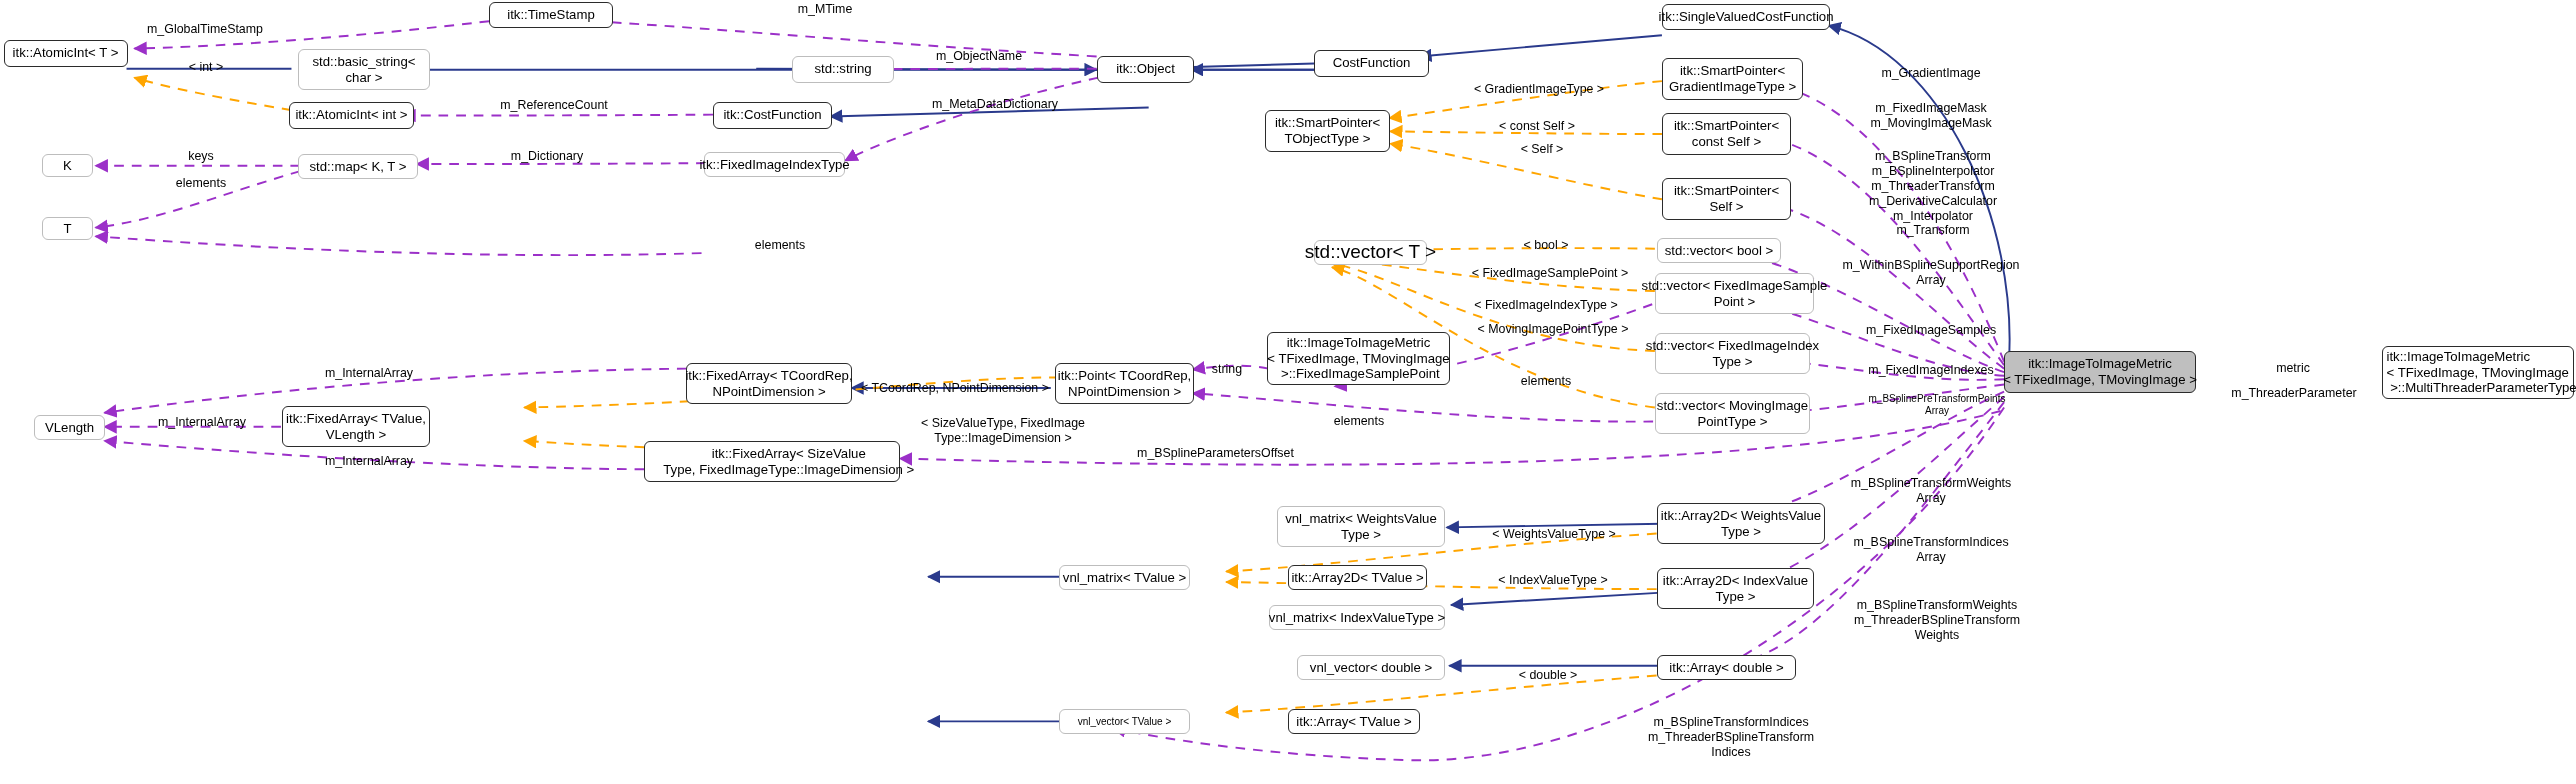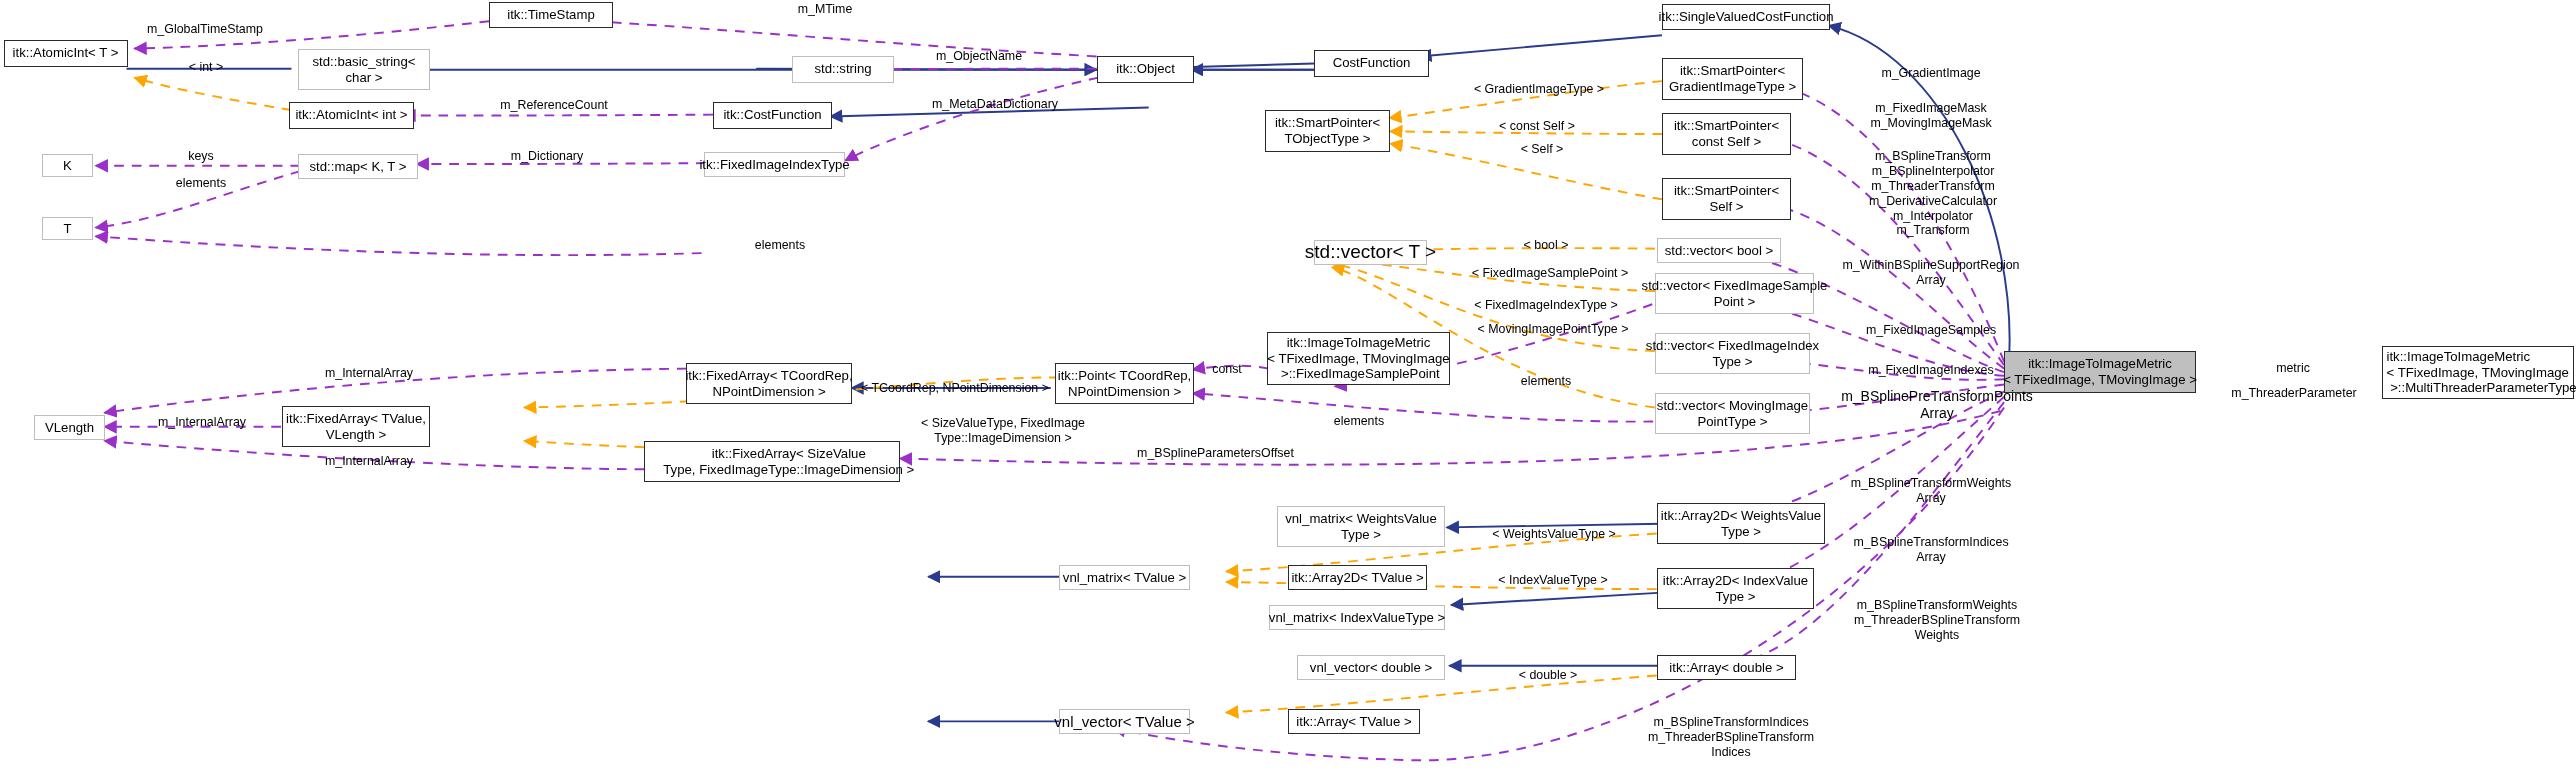--- a/index.html
+++ b/index.html
@@ -30,20 +30,21 @@
     box-sizing: border-box;
     background: #ffffff;
     display: flex;
     align-items: center;
     justify-content: center;
     text-align: center;
     line-height: 1.18;
     color: #000000;
     white-space: pre;
     padding: 0.9px 3.5px;
+    border-radius: 6px;
   }
   
   .node.strong {
     border: 1.8px solid #2b2b2b;
   }
   
   .node.weak {
     border: 0.9px solid #bdbdbd;
   }
   .node.focus {
@@ -280,21 +281,21 @@
 
   <div class="node strong" style="left:1657px; top:568px; width:157px; height:41px; font-size:13.2px;">itk::Array2D&lt; IndexValue
 Type &gt;</div>
 
   <div class="node weak" style="left:1269px; top:605px; width:176px; height:25px; font-size:13.2px;">vnl_matrix&lt; IndexValueType &gt;</div>
 
   <div class="node weak" style="left:1297px; top:655px; width:148px; height:25px; font-size:13.2px;">vnl_vector&lt; double &gt;</div>
 
   <div class="node strong" style="left:1657px; top:655px; width:139px; height:25px; font-size:13.2px;">itk::Array&lt; double &gt;</div>
 
-  <div class="node weak" style="left:1059px; top:709px; width:131px; height:25px; font-size:15px;">vnl_vector&lt; TValue &gt;</div>
+  <div class="node weak" style="left:1059px; top:709px; width:131px; height:25px; font-size:10px;">vnl_vector&lt; TValue &gt;</div>
 
   <div class="node strong" style="left:1288px; top:709px; width:132px; height:25px; font-size:13.2px;">itk::Array&lt; TValue &gt;</div>
 
   <div class="node focus" style="left:2004px; top:351px; width:192px; height:42px; font-size:13.2px;">itk::ImageToImageMetric
 &lt; TFixedImage, TMovingImage &gt;</div>
 
   <div class="node strong" style="left:2382px; top:346px; width:192px; height:53px; font-size:13.2px; justify-content:flex-start; text-align:left;">itk::ImageToImageMetric
 &lt; TFixedImage, TMovingImage
  &gt;::MultiThreaderParameterType</div>
 
@@ -329,21 +330,21 @@
   <div class="edge-label" style="left:1550px; top:273px; font-size:12.4px;">&lt; FixedImageSamplePoint &gt;</div>
 
   <div class="edge-label" style="left:1546px; top:305px; font-size:12.4px;">&lt; FixedImageIndexType &gt;</div>
 
   <div class="edge-label" style="left:1553px; top:329px; font-size:12.4px;">&lt; MovingImagePointType &gt;</div>
 
   <div class="edge-label" style="left:1546px; top:381px; font-size:12.4px;">elements</div>
 
   <div class="edge-label" style="left:1359px; top:421px; font-size:12.4px;">elements</div>
 
-  <div class="edge-label" style="left:1227px; top:369px; font-size:12.4px;">const</div>
+  <div class="edge-label" style="left:1227px; top:369px; font-size:12.4px;">string</div>
 
   <div class="edge-label" style="left:369px; top:373px; font-size:12.4px;">m_InternalArray</div>
 
   <div class="edge-label" style="left:202px; top:422px; font-size:12.4px;">m_InternalArray</div>
 
   <div class="edge-label" style="left:369px; top:461px; font-size:12.4px;">m_InternalArray</div>
 
   <div class="edge-label" style="left:955px; top:388px; font-size:12.4px;">&lt; TCoordRep, NPointDimension &gt;</div>
 
   <div class="edge-label" style="left:1003px; top:431px; font-size:12.4px;">&lt; SizeValueType, FixedImage
@@ -369,21 +370,21 @@
 m_Interpolator
 m_Transform</div>
 
   <div class="edge-label" style="left:1931px; top:273px; font-size:12.4px;">m_WithinBSplineSupportRegion
 Array</div>
 
   <div class="edge-label" style="left:1931px; top:330px; font-size:12.4px;">m_FixedImageSamples</div>
 
   <div class="edge-label" style="left:1931px; top:370px; font-size:12.4px;">m_FixedImageIndexes</div>
 
-  <div class="edge-label" style="left:1937px; top:405px; font-size:14px;">m_BSplinePreTransformPoints
+  <div class="edge-label" style="left:1937px; top:405px; font-size:10px;">m_BSplinePreTransformPoints
 Array</div>
 
   <div class="edge-label" style="left:1931px; top:491px; font-size:12.4px;">m_BSplineTransformWeights
 Array</div>
 
   <div class="edge-label" style="left:1931px; top:550px; font-size:12.4px;">m_BSplineTransformIndices
 Array</div>
 
   <div class="edge-label" style="left:1937px; top:620px; font-size:12.4px;">m_BSplineTransformWeights
 m_ThreaderBSplineTransform

